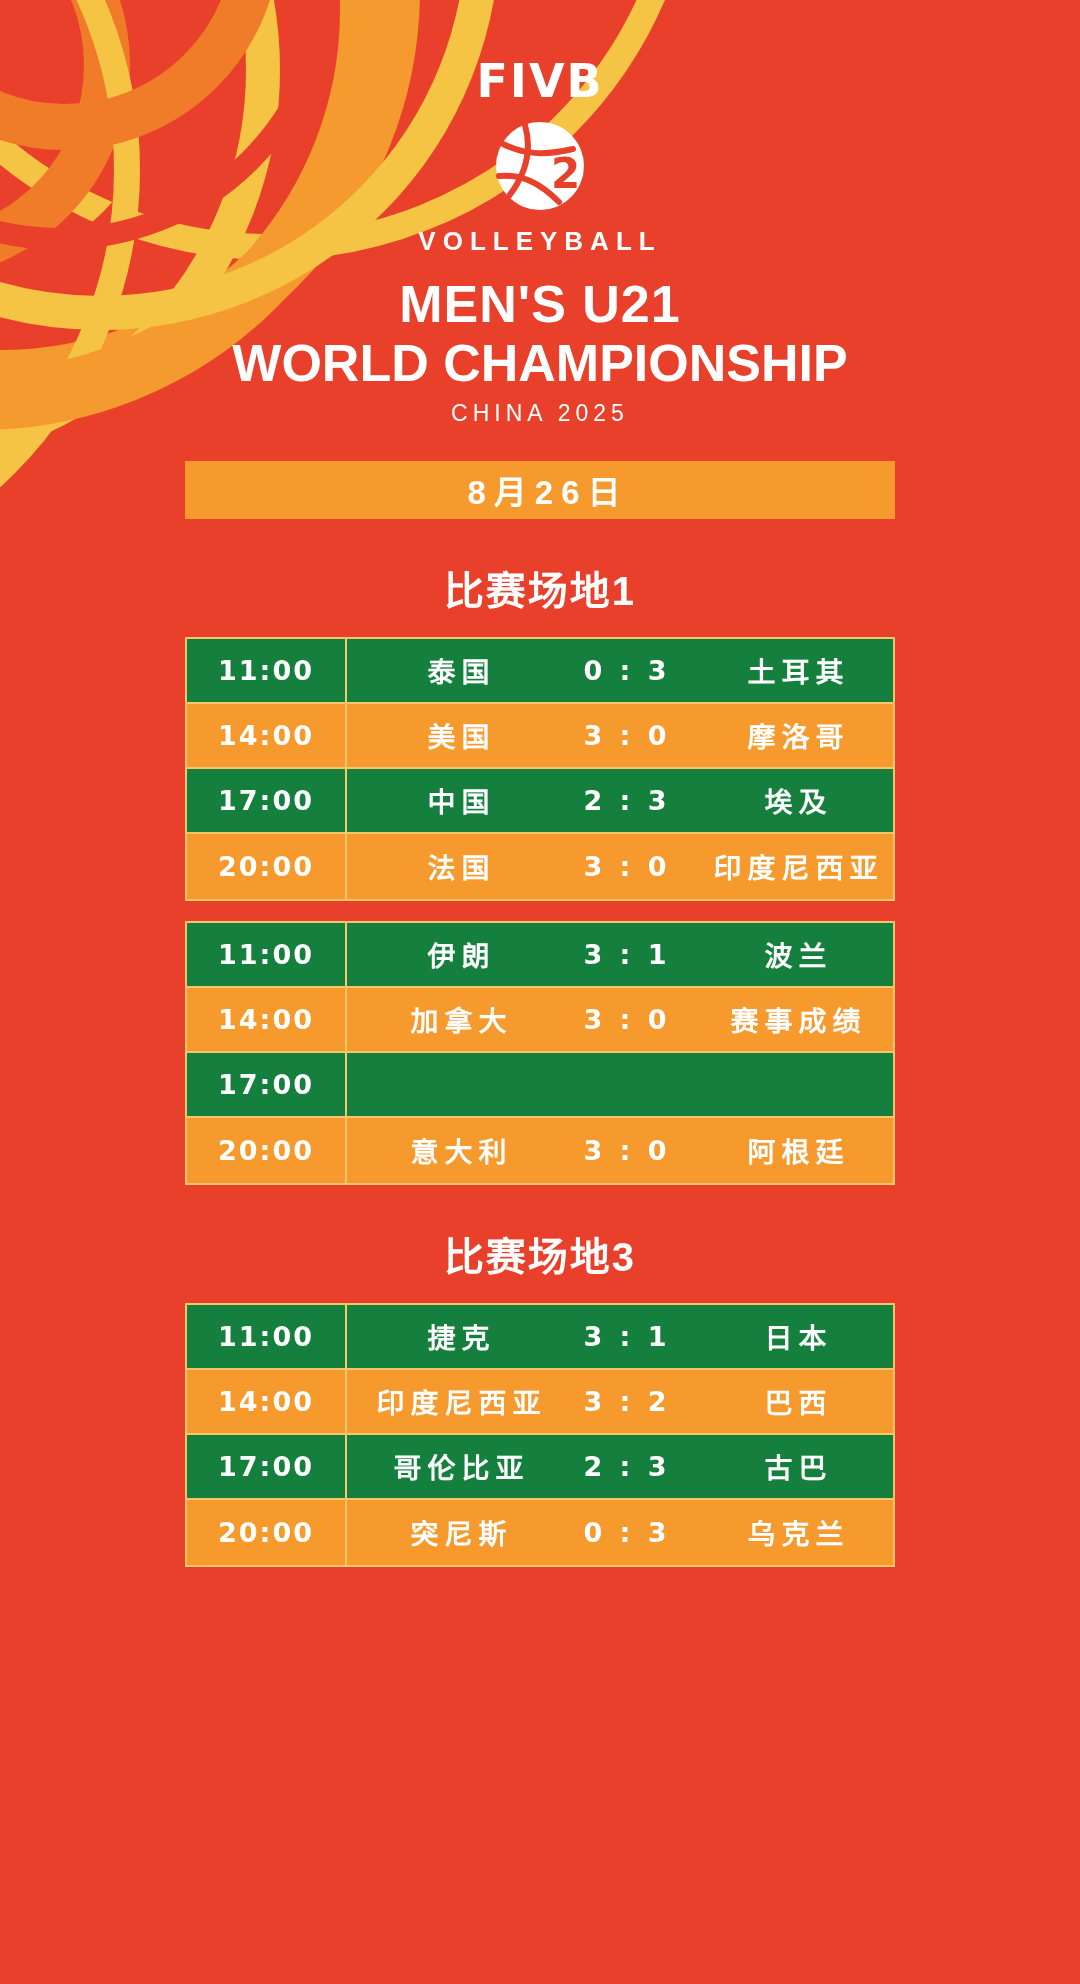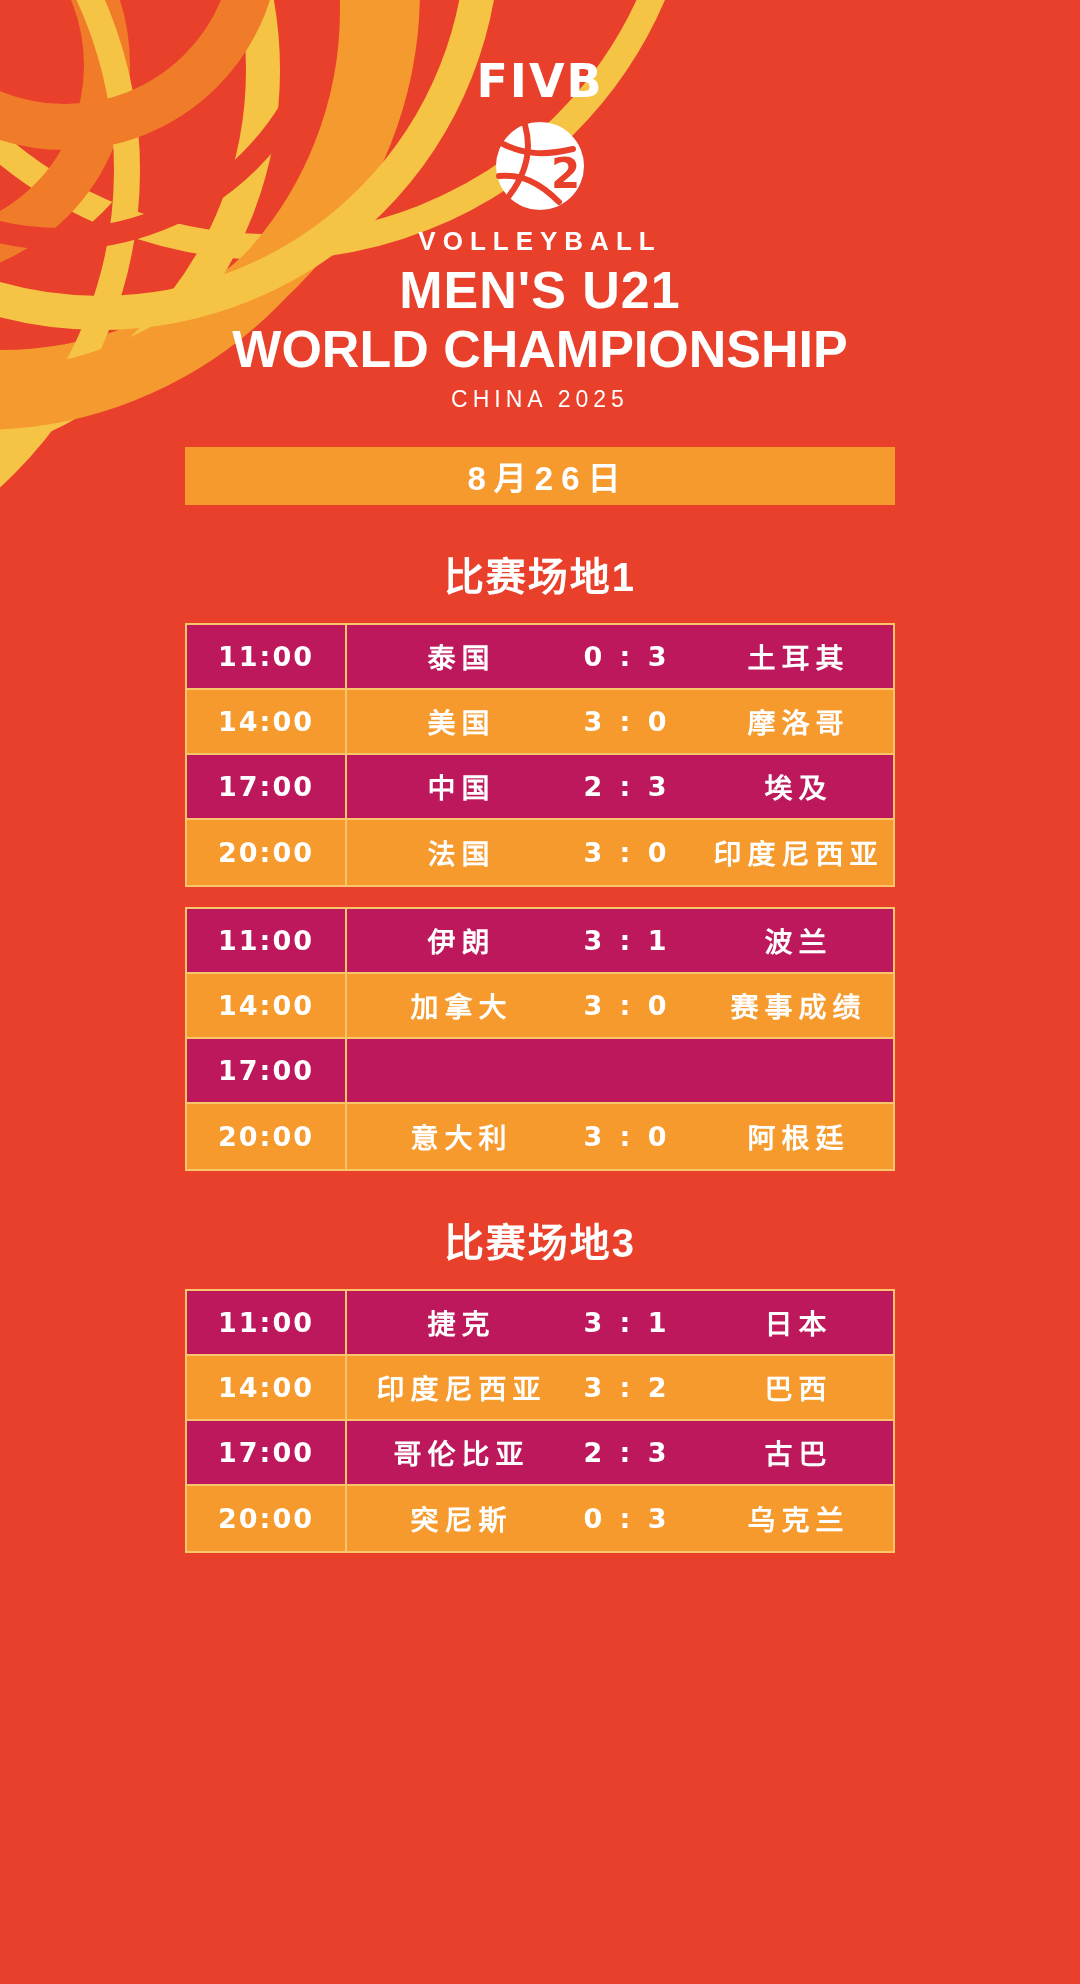--- a/index.html
+++ b/index.html
@@ -70,21 +70,21 @@
     margin-top: 6px;
     font-size: 26px;
     font-weight: bold;
     letter-spacing: 7px;
   }
   .mens {
     font-size: 52px;
     font-weight: bold;
     letter-spacing: 1px;
     line-height: 1.15;
-    margin-top: 4px;
+    margin-top: 18px;
   }
   .wc {
     font-size: 52px;
     font-weight: bold;
     letter-spacing: 0px;
     line-height: 1.1;
   }
   .china {
     font-size: 23px;
     letter-spacing: 5px;
@@ -131,21 +131,21 @@
     margin: 20px auto 0;
     border: 2px solid #F7C66A;
   }
   .row {
     display: flex;
     align-items: stretch;
     height: 65px;
     border-bottom: 2px solid #F7C66A;
   }
   .row:last-child { border-bottom: none; }
-  .row.dark { background: #be185d; }
+  .row.dark { background: #15803d; }
   .row.light { background: #F79A2E; }
 
   .cell-time {
     width: 160px;
     display: flex;
     align-items: center;
     justify-content: center;
     color: #fff;
     font-size: 27px;
     font-weight: bold;

